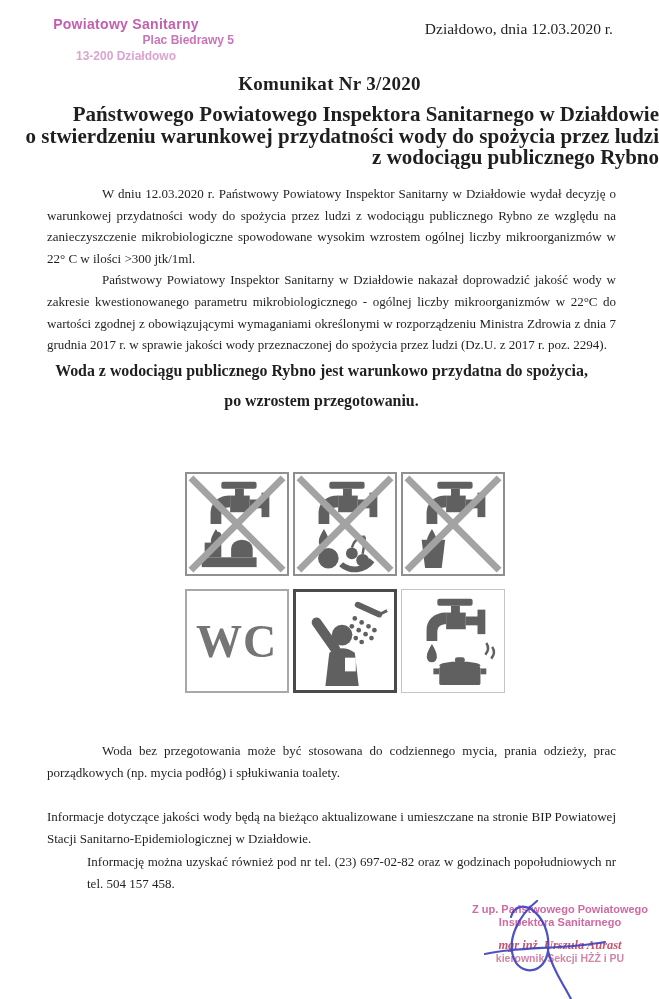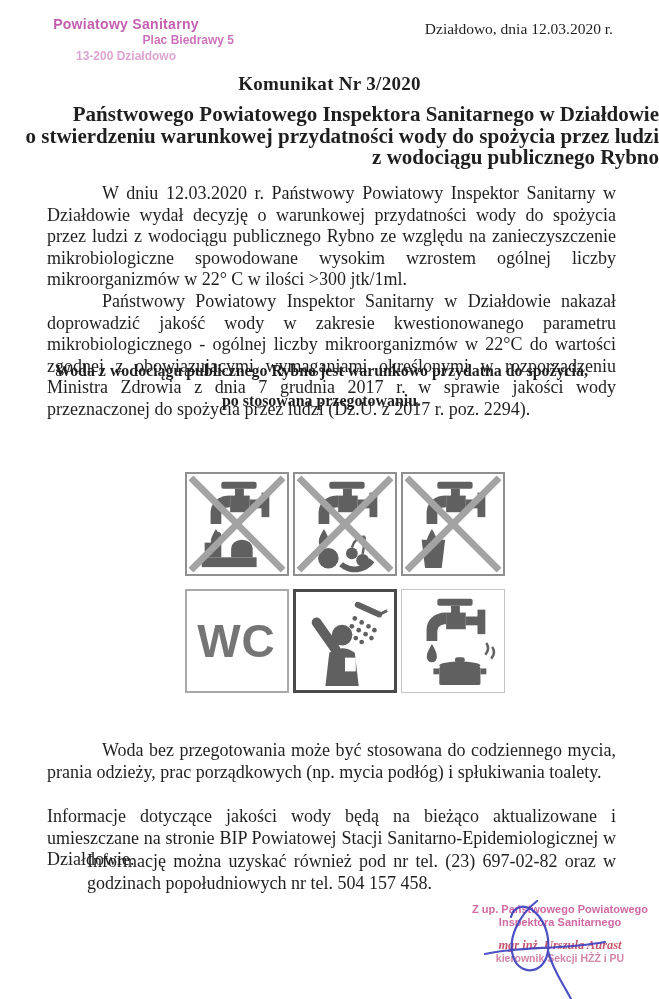--- a/index.html
+++ b/index.html
@@ -15,21 +15,21 @@
   .stamp-top .l3{font-size:12px;font-weight:600;color:#cc74ba;text-align:right;}
   .stamp-top .l4{font-size:12px;font-weight:600;color:#dca4d0;}
   
   .dateline{position:absolute;top:20px;right:46px;font-size:15.5px;}
   
   .title{position:absolute;top:73px;left:0;right:0;text-align:center;
     font-size:19px;font-weight:700;letter-spacing:.3px;}
   .subtitle{position:absolute;top:104px;left:0;right:0;text-align:right;
     font-size:21px;font-weight:700;line-height:21.5px;padding-left:11px;}
   
-  .body-block{position:absolute;left:47px;right:43px;font-size:18px;
+  .body-block{position:absolute;left:47px;right:43px;font-size:13px;
     line-height:21.6px;text-align:justify;}
   .body-block p{margin:0;}
   .indent{text-indent:55px;}
   .blk1{top:183px;}
   .emphasis{position:absolute;top:356px;left:0;right:16px;text-align:center;
     font-size:15.9px;font-weight:700;line-height:30px;}
   .blk3{top:420px;}
   .note{top:712px;}
   .blk4{top:740px;}
   .blk5{top:806px;}
@@ -39,21 +39,21 @@
     display:flex;flex-direction:column;align-items:center;gap:13px;
     transform:translateX(15px);}
   .picto-row{display:flex;gap:4px;}
   .cell{width:104px;height:104px;box-sizing:border-box;background:#fff;
     display:flex;align-items:center;justify-content:center;}
   .b-med{border:2px solid #8f8f8f;}
   .b-light{border:2px solid #a8a8a8;}
   .b-dark{border:3px solid #4a4a4a;}
   .b-faint{border:1px solid #c4c4c4;}
   .cell svg{width:98px;height:98px;display:block;}
-  .wc-text{font-family:Liberation Sans, sans-serif;font-weight:700;
+  .wc-text{font-family:Liberation Serif, serif;font-weight:700;
     font-size:46px;color:#757575;letter-spacing:1px;}
   
   .stamp-bottom{position:absolute;top:903px;left:470px;width:180px;text-align:center;
     font-family:"Liberation Sans",sans-serif;line-height:13px;}
   .stamp-bottom .s1,.stamp-bottom .s2{font-size:11px;font-weight:600;color:#d06aa2;}
   .stamp-bottom .s3{font-family:"Liberation Serif",serif;font-style:italic;
     font-size:12.5px;font-weight:700;color:#c5566e;margin-top:9px;line-height:14px;}
   .stamp-bottom .s4{font-size:10.5px;font-weight:600;color:#d184a8;}
   .signature{position:absolute;left:455px;top:893px;width:180px;height:106px;}
 </style>
@@ -78,21 +78,21 @@
     <div>z wodociągu publicznego Rybno</div>
   </div>
 
   <div class="body-block blk1">
     <p class="indent">W dniu 12.03.2020 r. Państwowy Powiatowy Inspektor Sanitarny w Działdowie wydał decyzję o warunkowej przydatności wody do spożycia przez ludzi z wodociągu publicznego Rybno ze względu na zanieczyszczenie mikrobiologiczne spowodowane wysokim wzrostem ogólnej liczby mikroorganizmów w 22° C w ilości &gt;300 jtk/1ml.</p>
     <p class="indent">Państwowy Powiatowy Inspektor Sanitarny w Działdowie nakazał doprowadzić jakość wody w zakresie kwestionowanego parametru mikrobiologicznego - ogólnej liczby mikroorganizmów w 22°C do wartości zgodnej z obowiązującymi wymaganiami określonymi w rozporządzeniu Ministra Zdrowia z dnia 7 grudnia 2017 r. w sprawie jakości wody przeznaczonej do spożycia przez ludzi (Dz.U. z 2017 r. poz. 2294).</p>
   </div>
 
   <div class="emphasis">
     <div>Woda z wodociągu publicznego Rybno jest warunkowo przydatna do spożycia,</div>
-    <div>po stosowana przegotowaniu.</div>
+    <div>po wzrostem przegotowaniu.</div>
   </div>
 
 
   <div class="picto-wrap">
     <div class="picto-row">
 
       <div class="cell b-med">
         <svg viewBox="0 0 100 100">
           <g fill="#606060">
             <rect x="34" y="7" width="36" height="7" rx="2"></rect>

